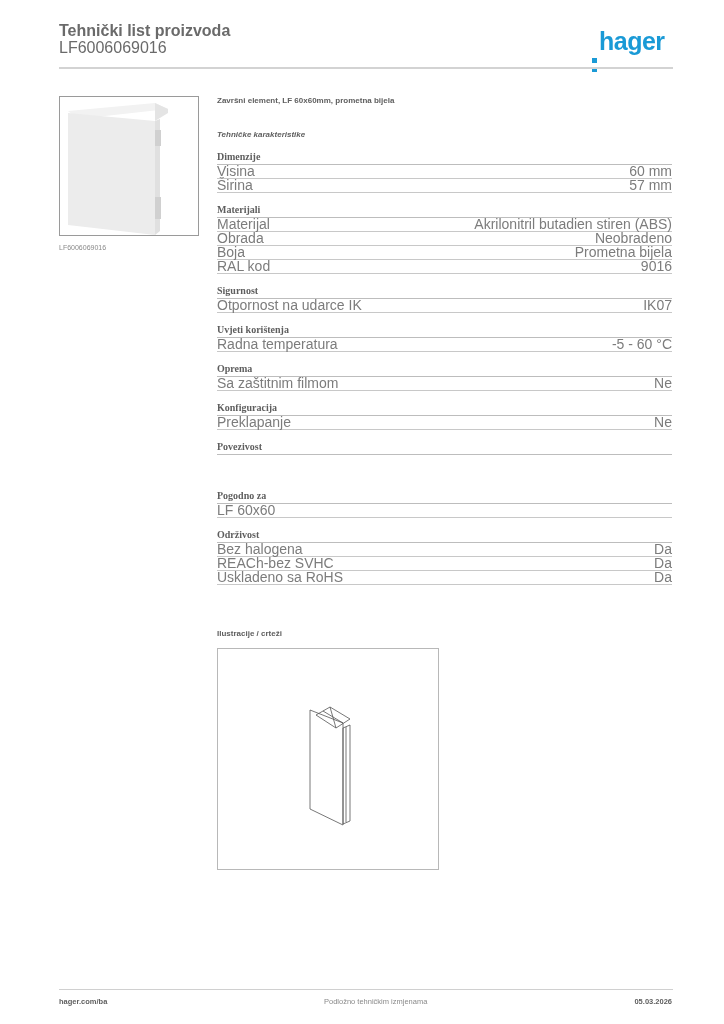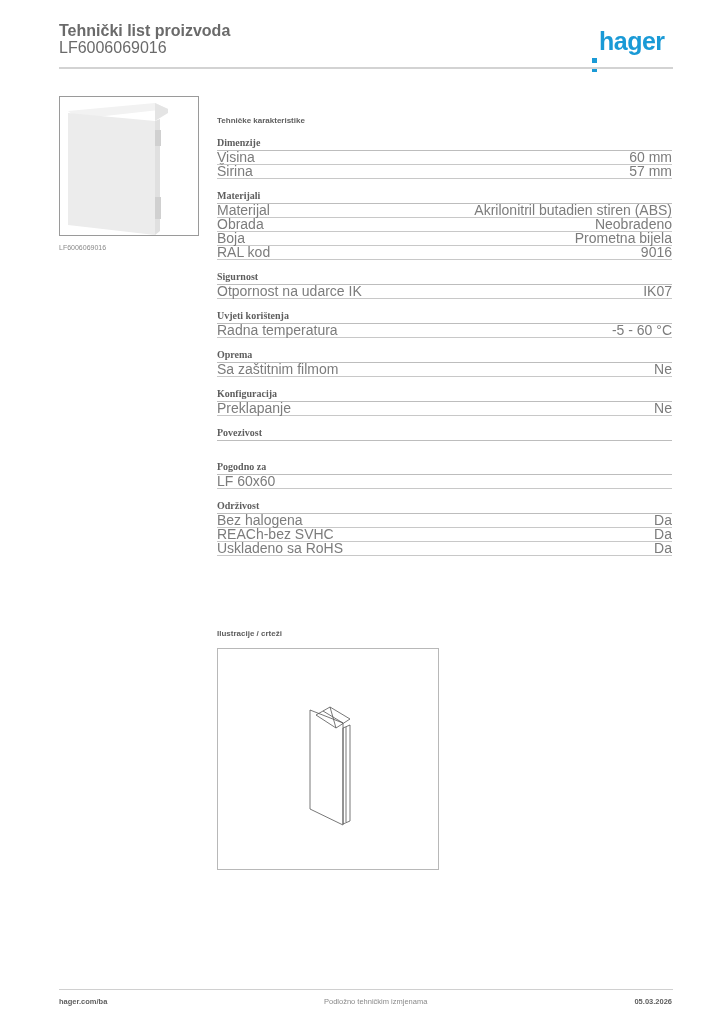--- a/index.html
+++ b/index.html
@@ -9,27 +9,27 @@
   .logo { position: absolute; left: 592px; top: 27px; font-size: 25px; font-weight: bold; color: #1a9ad6; letter-spacing: -0.5px; line-height: 28px; }
   .logo .colon { display: inline-block; width: 5px; position: relative; margin-right: 2px; }
   .logo .colon i { position: absolute; left: 0; width: 5px; height: 5px; background: #1a9ad6; }
   .hr-top { position: absolute; left: 59px; top: 67px; width: 614px; height: 2px; background: #d3d3d3; }
 
   .product-image { position: absolute; left: 59px; top: 96px; width: 140px; height: 140px; border: 1px solid #9a9a9a; box-sizing: border-box; background: #fff; overflow: hidden; }
   .product-caption { position: absolute; left: 59px; top: 244px; font-size: 7px; color: #8a8a8a; }
 
   .spec { position: absolute; left: 217px; top: 96px; width: 455px; }
   .product-desc { font-size: 8px; font-weight: bold; color: #5e5e5e; height: 14px; line-height: 10px; }
-  .spec-title { font-size: 8px; font-weight: bold; color: #5e5e5e; margin-top: 20px; height: 14px; line-height: 10px; }
+  .spec-title { font-size: 8px; font-weight: bold; color: #5e5e5e; margin-top: 20px; height: 14px; line-height: 10px; font-style: italic; }
   .section { margin-top: 12px; }
   .section-title { font-size: 10px; font-weight: bold; color: #5e5e5e; height: 11px; line-height: 10px; border-bottom: 1.5px solid #bdbdbd; padding-bottom: 1px; font-family: Liberation Serif, serif; }
   .row { display: flex; justify-content: space-between; font-size: 14px; color: #7c7c7c; border-bottom: 1.5px solid #c8c8c8; padding: 1px 0 1px 0; line-height: 11px; }
   .row .val { text-align: right; }
   .row .val div { line-height: 12px; }
-  .gap-big { margin-top: 21px; }
+  .gap-big { margin-top: 36px; }
 
   .illus-title { position: absolute; left: 217px; top: 629px; font-size: 8px; font-weight: bold; color: #5e5e5e; }
   .drawing { position: absolute; left: 217px; top: 648px; width: 222px; height: 222px; border: 1px solid #b8b8b8; box-sizing: border-box; }
 
   .hr-bottom { position: absolute; left: 59px; top: 989px; width: 614px; height: 1px; background: #d0d0d0; }
   .footer-left { position: absolute; left: 59px; top: 997px; font-size: 7.5px; font-weight: bold; color: #5e5e5e; }
   .footer-center { position: absolute; left: 312px; top: 997px; font-size: 7.5px; color: #8a8a8a; padding-left: 12px; }
   .footer-right { position: absolute; right: 52px; top: 997px; font-size: 7.5px; font-weight: bold; color: #5e5e5e; }
 </style>
 </head>
@@ -48,20 +48,21 @@
     <polygon points="8,16 95,24 95,138 8,128" fill="#ececec"></polygon>
     <polygon points="95,24 108,16 108,12 95,6" fill="#e4e4e4"></polygon>
     <polygon points="95,24 100,22 100,134 95,138" fill="#e0e0e0"></polygon>
     <rect x="95" y="33" width="6" height="16" fill="#d0d0d0"></rect>
     <rect x="95" y="100" width="6" height="22" fill="#d0d0d0"></rect>
   </svg>
 </div>
 <div class="product-caption">LF6006069016</div>
 
 <div class="spec">
+  <div class="product-desc">Završni element, LF 60x60mm, prometna bijela</div>
   <div class="spec-title">Tehničke karakteristike</div>
 
   <div class="section" style="margin-top:8px">
     <div class="section-title">Dimenzije</div>
     <div class="row">
         <span>Visina</span>
         <span class="val">60 mm</span>
       </div>
     <div class="row">
         <span>Širina</span>

